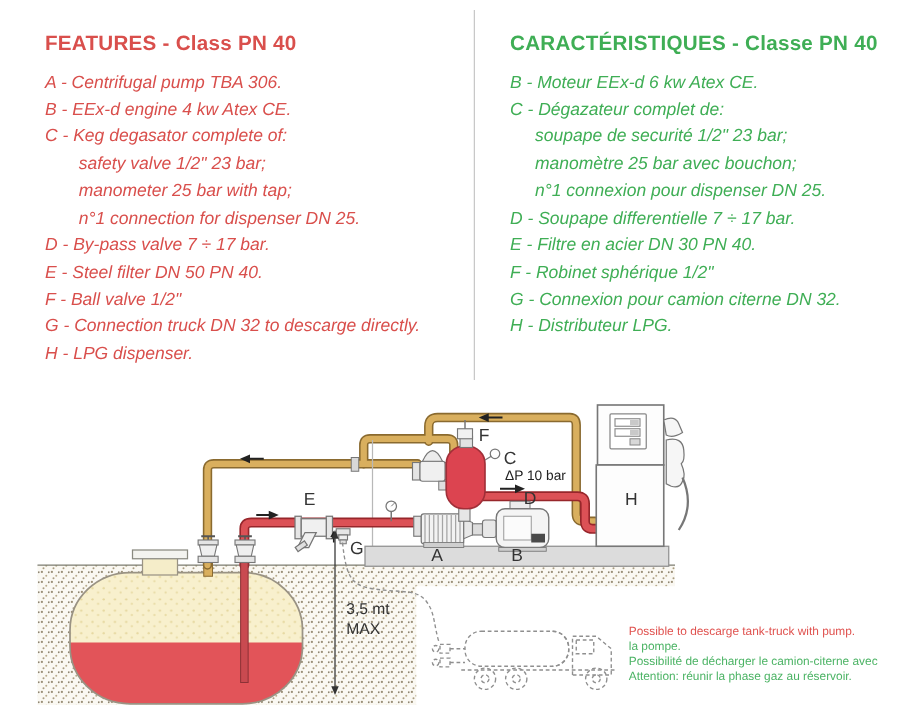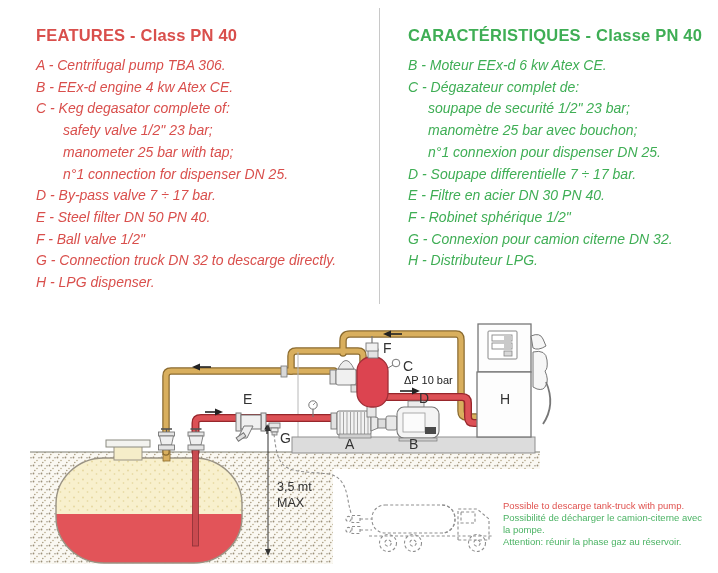--- a/index.html
+++ b/index.html
@@ -268,18 +268,18 @@
       <text x="409" y="449" class="dlabel">B</text>
       <text x="500" y="404" class="dlabel">H</text>
       <text x="404" y="384" class="dlabel-sm">ΔP 10 bar</text>
       <text x="277" y="491" class="dlabel-md">3,5 mt</text>
       <text x="277" y="507" class="dlabel-md">MAX</text>
     </g>
   </svg>
 
   <div class="notes">
     <div class="note en">Possible to descarge tank-truck with pump.</div>
+    <div class="note fr">la pompe.</div>
     <div class="note fr">Possibilité de décharger le camion-citerne avec</div>
-    <div class="note fr">la pompe.</div>
     <div class="note fr">Attention:  réunir la phase gaz au réservoir.</div>
   </div>
 
 </div>
 
 </body></html>

